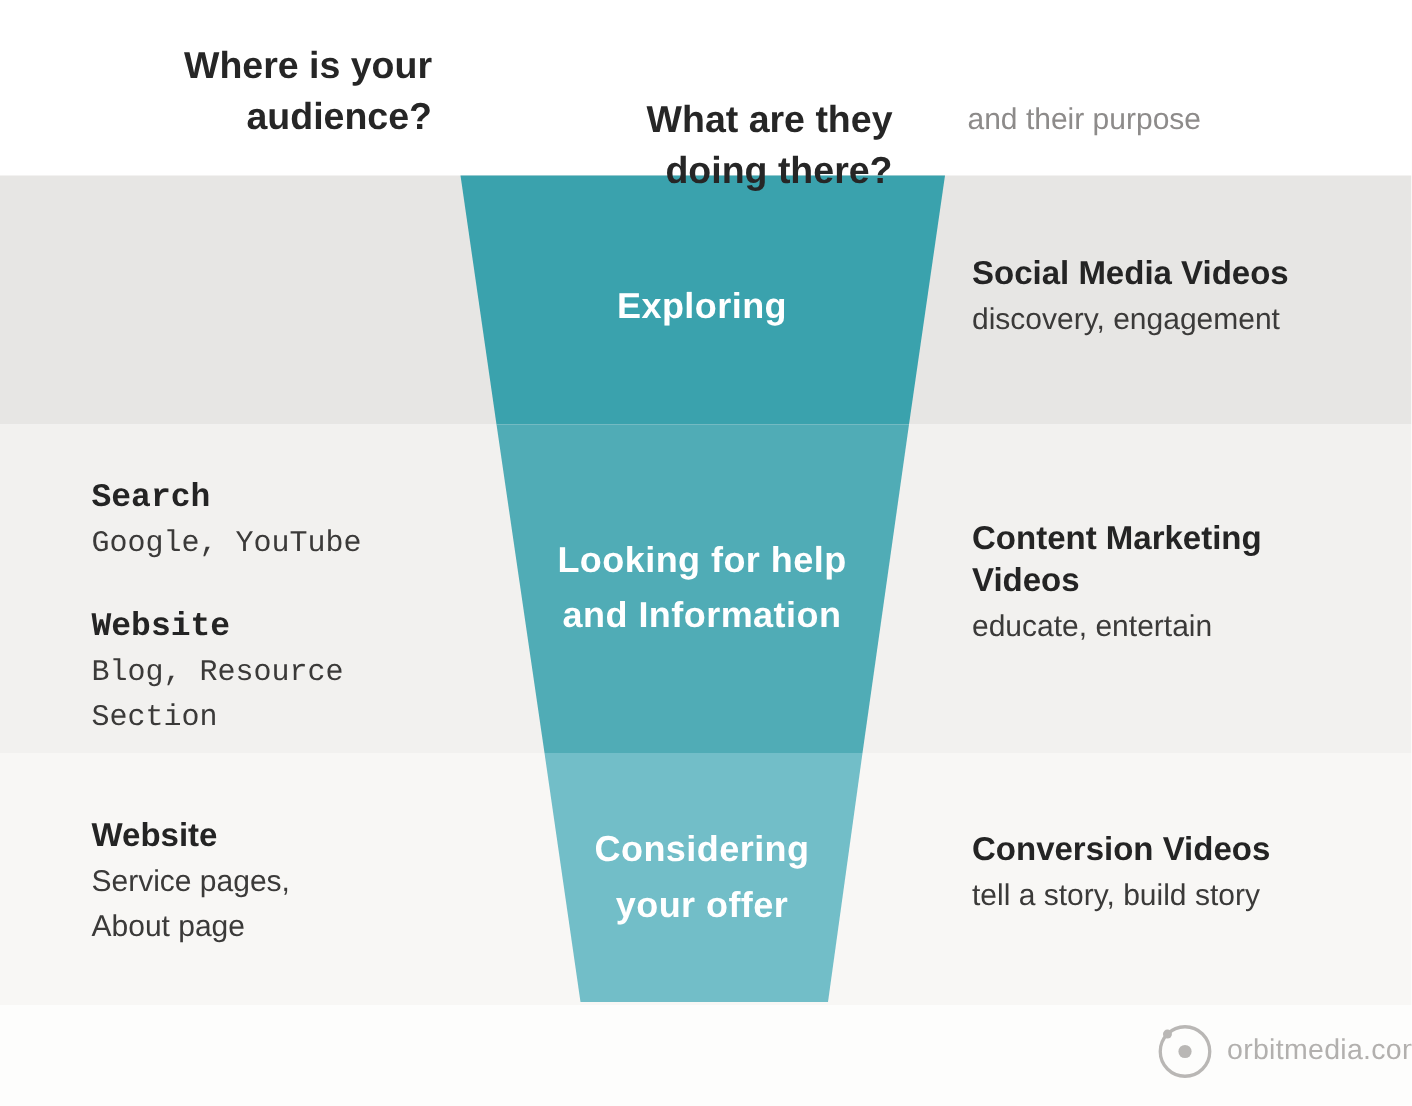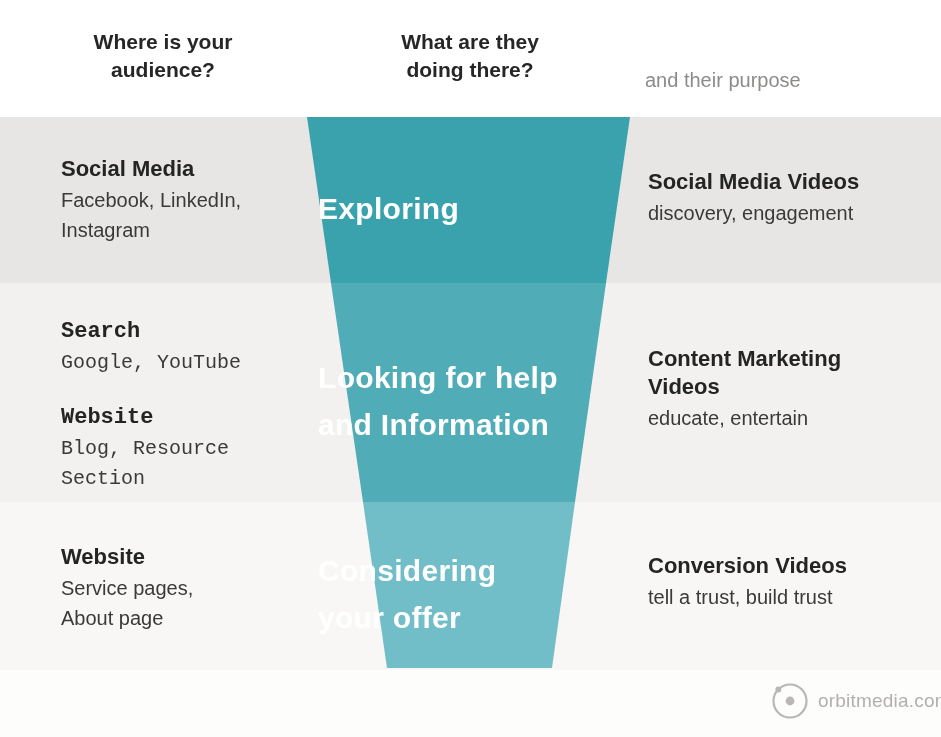--- a/index.html
+++ b/index.html
@@ -13,39 +13,39 @@
   
   .band{position:absolute;left:0;width:941px;}
   .band-1{top:117px;height:166px;background:#e7e6e4;}
   .band-2{top:283px;height:219px;background:#f2f1ef;}
   .band-3{top:502px;height:168px;background:#f8f7f5;}
   .header-band{position:absolute;top:0;left:0;width:941px;height:117px;background:#ffffff;}
 
   
   .col-header{
     position:absolute;top:28px;
-    font-weight:bold;font-size:21px;line-height:1.35;
-    color:#262626;text-align:center;white-space:pre-line;
+    font-weight:bold;font-size:25px;line-height:1.35;
+    color:#262626;text-align:right;white-space:pre-line;
   }
   .col-header.h1{left:38px;width:250px;}
-  .col-header.h2{left:345px;width:250px;}
+  .col-header.h2{left:345px;width:250px;margin-top:36px;}
   .col-header.h3{left:645px;width:258px;top:33px;white-space:normal;}
   .col-subheader{
     position:absolute;top:69px;left:645px;width:258px;
     font-size:20px;color:#8d8b8a;text-align:left;font-weight:normal;
   }
 
   
   #funnel-svg{position:absolute;top:0;left:0;}
 
   
   .stage-label{
     position:absolute;left:318px;width:300px;
-    color:#ffffff;font-weight:bold;font-size:30px;line-height:1.55;
-    white-space:pre-line;
+    color:#ffffff;font-weight:bold;font-size:24px;line-height:1.55;
+    text-align:center;white-space:pre-line;
     letter-spacing:.3px;
   }
   .stage-1{top:186px;}
   .stage-2{top:355px;}
   .stage-3{top:548px;}
 
   
   .audience-col{position:absolute;left:61px;width:250px;}
   .video-col{position:absolute;left:648px;width:255px;}
   .blk-title{
@@ -91,27 +91,20 @@
   <div class="col-header h2">What are they
 doing there?</div>
   <div class="col-subheader">and their purpose</div>
 
   <div class="stage-label stage-1">Exploring</div>
   <div class="stage-label stage-3">Considering
 your offer</div>
   <div class="stage-label stage-2">Looking for help
 and Information</div>
 
-  <div class="audience-col aud-row1">
-    <div class="aud-item">
-      <div class="blk-title">Social Media</div>
-      <div class="blk-detail">Facebook, LinkedIn,
-Instagram</div>
-    </div>
-  </div>
 
   <div class="audience-col aud-row2">
     <div class="aud-item">
       <div class="blk-title">Search</div>
       <div class="blk-detail">Google, YouTube</div>
     </div>
     <div class="aud-item">
       <div class="blk-title">Website</div>
       <div class="blk-detail">Blog, Resource Section</div>
     </div>
@@ -130,21 +123,21 @@
     <div class="blk-detail">discovery, engagement</div>
   </div>
 
   <div class="video-col vid-row2">
     <div class="blk-title">Content Marketing Videos</div>
     <div class="blk-detail">educate, entertain</div>
   </div>
 
   <div class="video-col vid-row3">
     <div class="blk-title">Conversion Videos</div>
-    <div class="blk-detail">tell a trust, build trust</div>
+    <div class="blk-detail">tell a story, build story</div>
   </div>
 
   <svg id="brand-logo" width="44" height="44" viewBox="0 0 44 44">
     <circle cx="21" cy="20" r="16.5" fill="none" stroke="#b9b7b5" stroke-width="2.2"></circle>
     <circle cx="21" cy="20" r="4.4" fill="#b9b7b5"></circle>
     <circle cx="9.3" cy="8.4" r="3" fill="#b9b7b5"></circle>
   </svg>
   <div class="brand">orbitmedia.com</div>
 
 </div>

